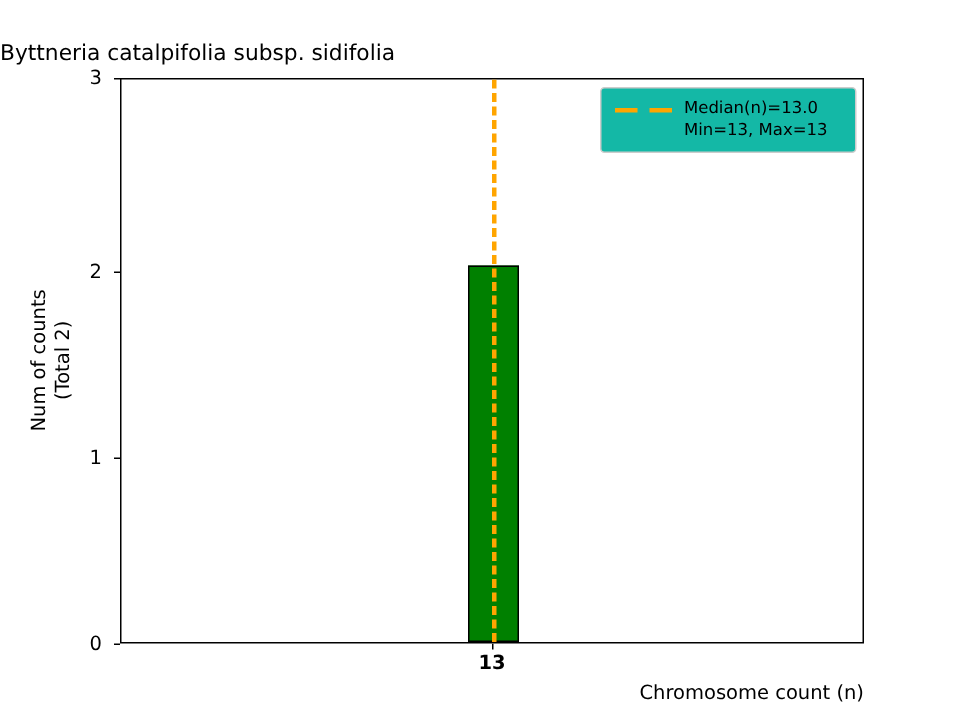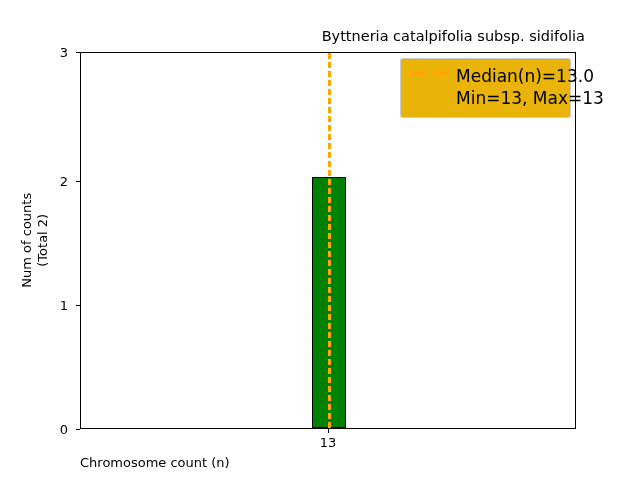--- a/index.html
+++ b/index.html
@@ -16,21 +16,21 @@
     height: 480px;
     background: #ffffff;
     overflow: hidden;
   }
   
   #chart-title {
     position: absolute;
     left: 0;
     top: 28px;
     width: 585px;
-    text-align: right;
+    text-align: left;
     font-size: 14.5px;
     color: #000000;
     white-space: nowrap;
   }
   
   #axes-frame {
     position: absolute;
     left: 80px;
     top: 52px;
     width: 496px;
@@ -95,21 +95,21 @@
     text-align: center;
     white-space: nowrap;
     transform: translateX(-50%);
   }
   
   #xlabel {
     position: absolute;
     left: 80px;
     top: 455px;
     width: 496px;
-    text-align: left;
+    text-align: right;
     font-size: 13px;
     color: #000000;
     white-space: nowrap;
   }
   #ylabel-wrap {
     position: absolute;
     left: 18px;
     top: 52px;
     height: 377px;
     width: 34px;
@@ -128,25 +128,25 @@
   #ylabel .l2 {
     display: block;
   }
   
   #legend {
     position: absolute;
     left: 400px;
     top: 58px;
     width: 171px;
     box-sizing: border-box;
-    background: #eab308;
+    background: #14b8a6;
     border: 1px solid #cccccc;
     border-radius: 3px;
     padding: 6px 7px 7px 7px;
-    font-size: 17px;
+    font-size: 11px;
     color: #000000;
   }
   .legend-row {
     display: flex;
     align-items: flex-start;
   }
   .legend-sample {
     width: 42px;
     min-width: 42px;
     height: 16px;
@@ -180,21 +180,21 @@
   <div class="ytick-label" style="left:48px;top:298px;width:20px;">1</div>
   <div class="ytick-label" style="left:48px;top:174px;width:20px;">2</div>
   <div class="ytick-label" style="left:48px;top:45px;width:20px;">3</div>
 
   <div class="ytick" style="top:429px;left:76.4px;"></div>
   <div class="ytick" style="top:305px;left:76.4px;"></div>
   <div class="ytick" style="top:181px;left:76.4px;"></div>
   <div class="ytick" style="top:52px;left:76.4px;"></div>
 
   <div class="xtick" style="left:328px;"></div>
-  <div class="xtick-label" style="left:328px;">13</div>
+  <div class="xtick-label" style="left:328px;font-weight:bold;">13</div>
 
   <div id="axes-frame">
     <div id="plot-area">
 
       <div class="bar" style="left:231px;width:34px;height:251.3px;"></div>
 
       <div class="median-line" style="left:246.5px;"></div>
     </div>
   </div>
 

